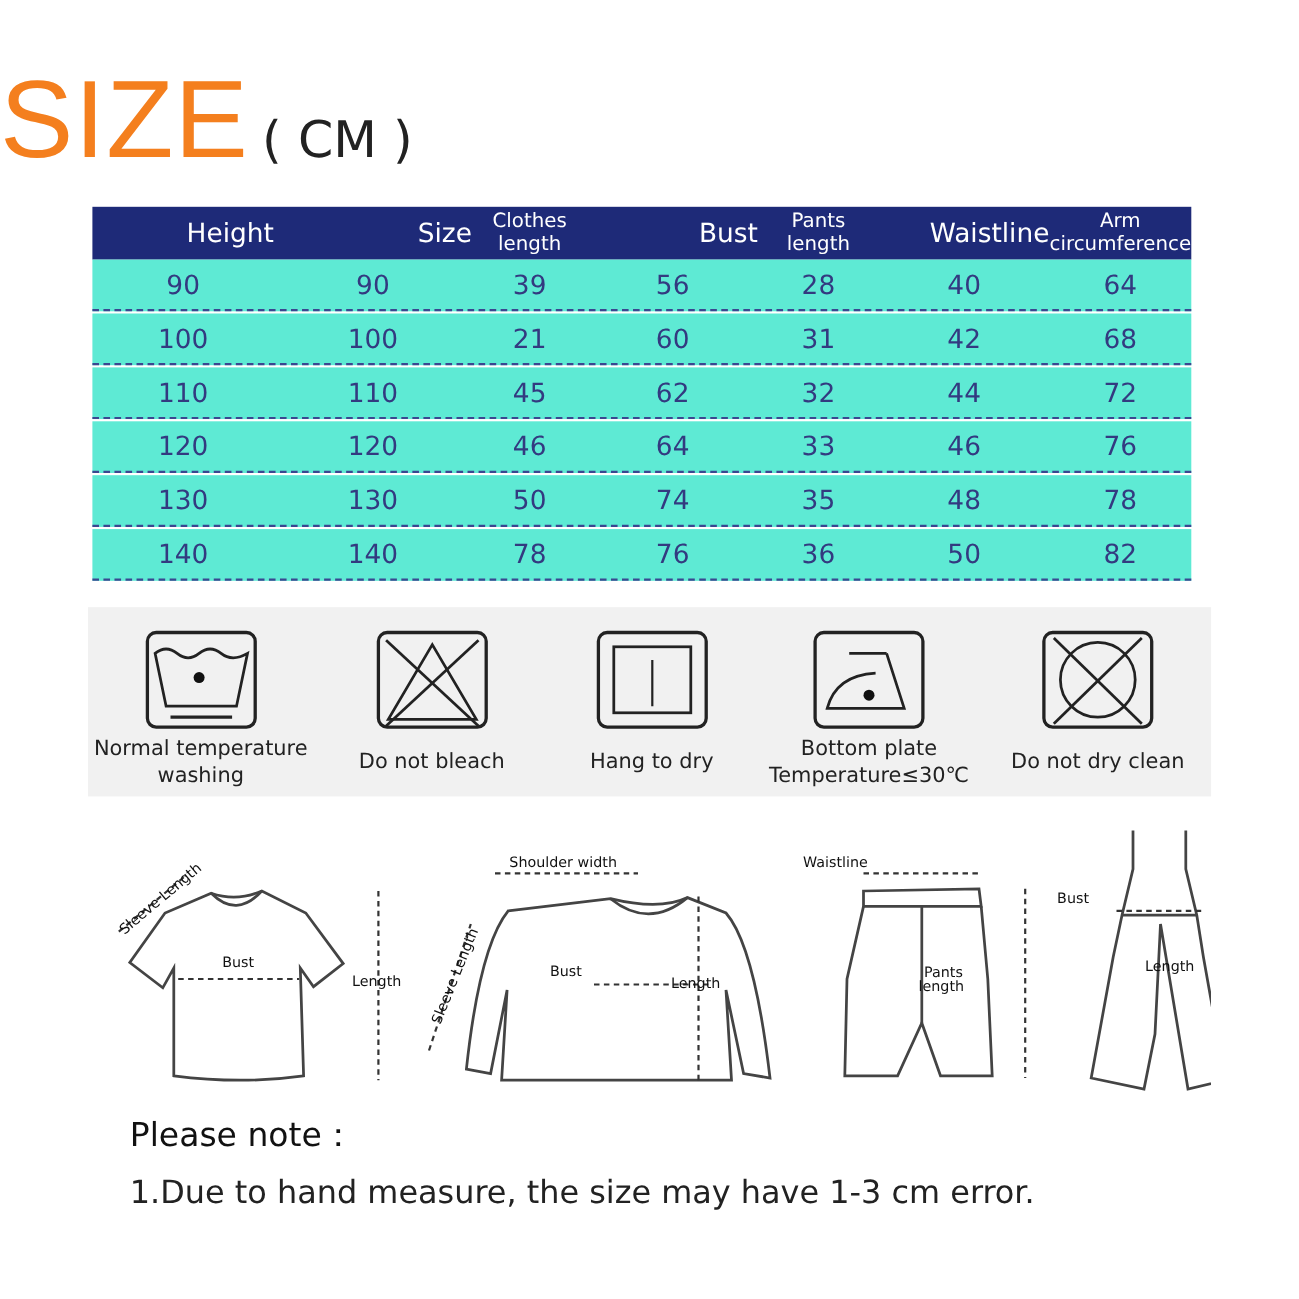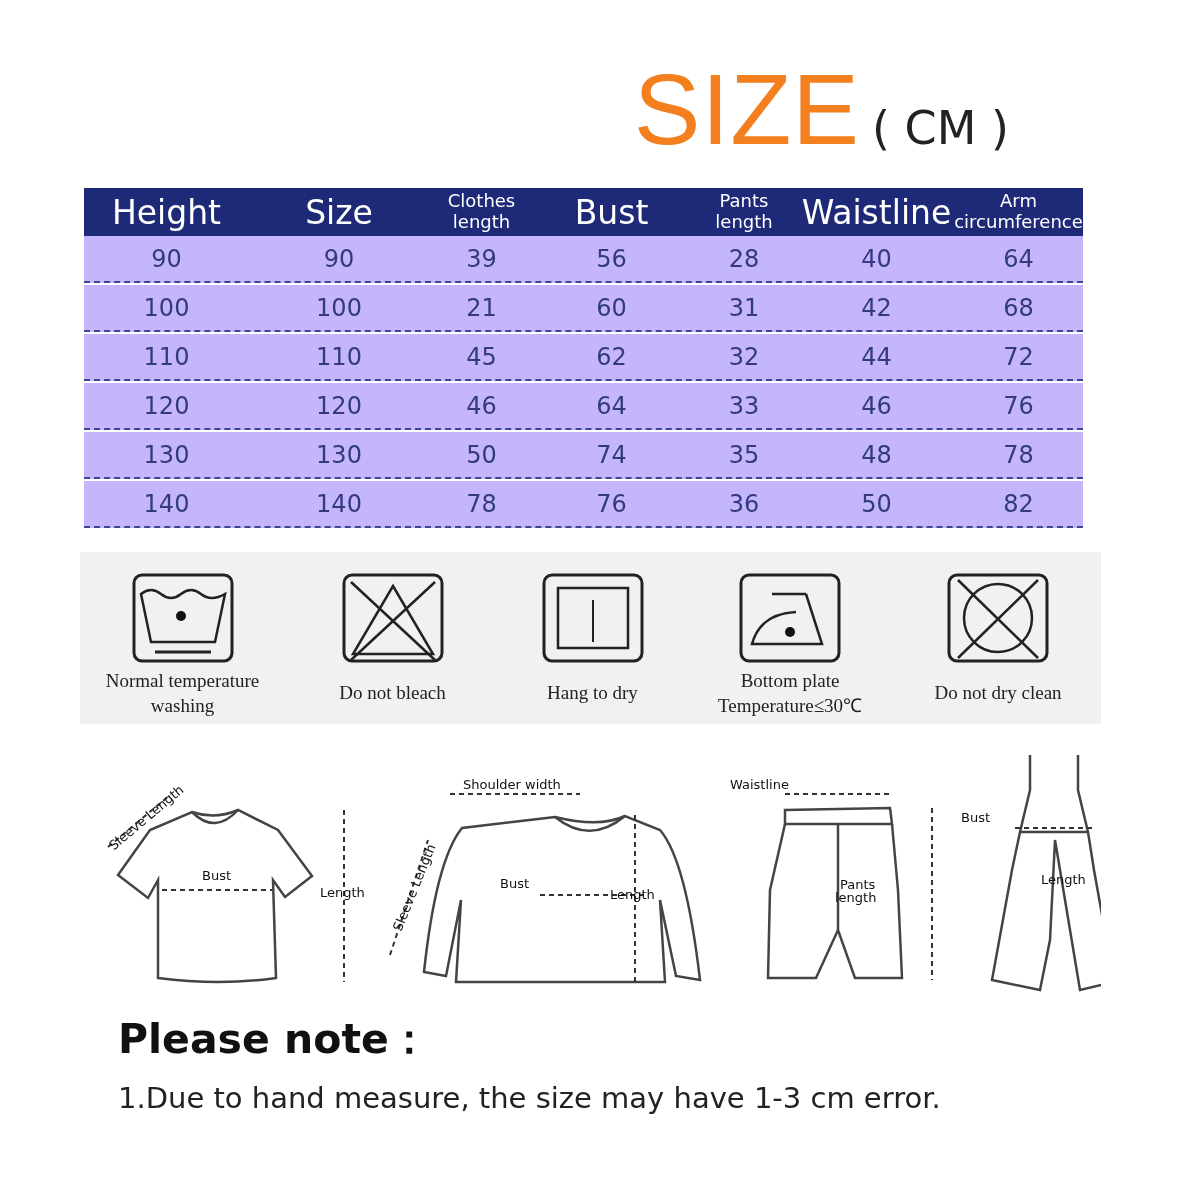--- a/index.html
+++ b/index.html
@@ -1,39 +1,39 @@
 <!DOCTYPE html>
 <html><head>
 <meta charset="utf-8">
 <style>
   html,body{margin:0;padding:0;background:#fff;}
   body{width:1181px;height:1181px;position:relative;overflow:hidden;font-family:"DejaVu Sans",sans-serif;color:#222;}
-  .title{position:absolute;top:52px;left:0;width:1009px;text-align:right;}
+  .title{position:absolute;top:52px;left:0;width:1009px;text-align:left;}
   .title .big{font-family:"Liberation Sans",sans-serif;font-size:100px;color:#F47F1E;letter-spacing:1px;vertical-align:baseline;}
   .title .unit{font-family:"DejaVu Sans",sans-serif;font-size:46px;color:#222;margin-left:12px;vertical-align:baseline;}
 
   .table{position:absolute;left:84px;top:188px;width:999px;}
   .thead{display:flex;height:48px;background:#1E2A78;color:#fff;align-items:center;}
   .th{font-family:"DejaVu Sans",sans-serif;text-align:center;line-height:1;}
-  .th.big{font-size:33px;}
+  .th.big{font-size:24px;text-align:right;}
   .th.small{font-size:18px;line-height:1.15;}
-  .row{display:flex;height:47px;align-items:center;background:#c4b5fd;border-bottom:2px dashed #3a4790;box-sizing:border-box;margin-bottom:2px;}
+  .row{display:flex;height:47px;align-items:center;background:#5eead4;border-bottom:2px dashed #3a4790;box-sizing:border-box;margin-bottom:2px;}
   .cell{text-align:center;font-size:24px;color:#333a80;}
   .c0{width:165px}.c1{width:180px}.c2{width:105px}.c3{width:155px}.c4{width:110px}.c5{width:155px}.c6{width:129px}
 
-  .care{position:absolute;left:80px;top:552px;width:1021px;height:172px;background:#f1f1f1;font-family:Liberation Serif, serif;}
+  .care{position:absolute;left:80px;top:552px;width:1021px;height:172px;background:#f1f1f1;}
   .care-item{position:absolute;top:0;text-align:center;}
   .care-icon{width:104px;height:92px;margin:20px auto 0;}
   .care-label{font-size:19px;color:#222;line-height:25px;}
 
   .diagram{position:absolute;top:750px;left:80px;width:1021px;height:250px;}
   .dl{position:absolute;font-size:13px;font-family:"DejaVu Sans",sans-serif;color:#111;}
 
   .note{position:absolute;left:118px;top:1012px;}
-  .note-title{font-size:41px;font-weight:bold;color:#111;}
+  .note-title{font-size:30px;font-weight:normal;color:#111;}
   .note-line{font-size:29px;color:#222;margin-top:14px;}
 </style>
 </head>
 <body>
 
 <div class="title">
   <span class="big">SIZE</span><span class="unit">( CM )</span>
 </div>
 
 <div class="table">

